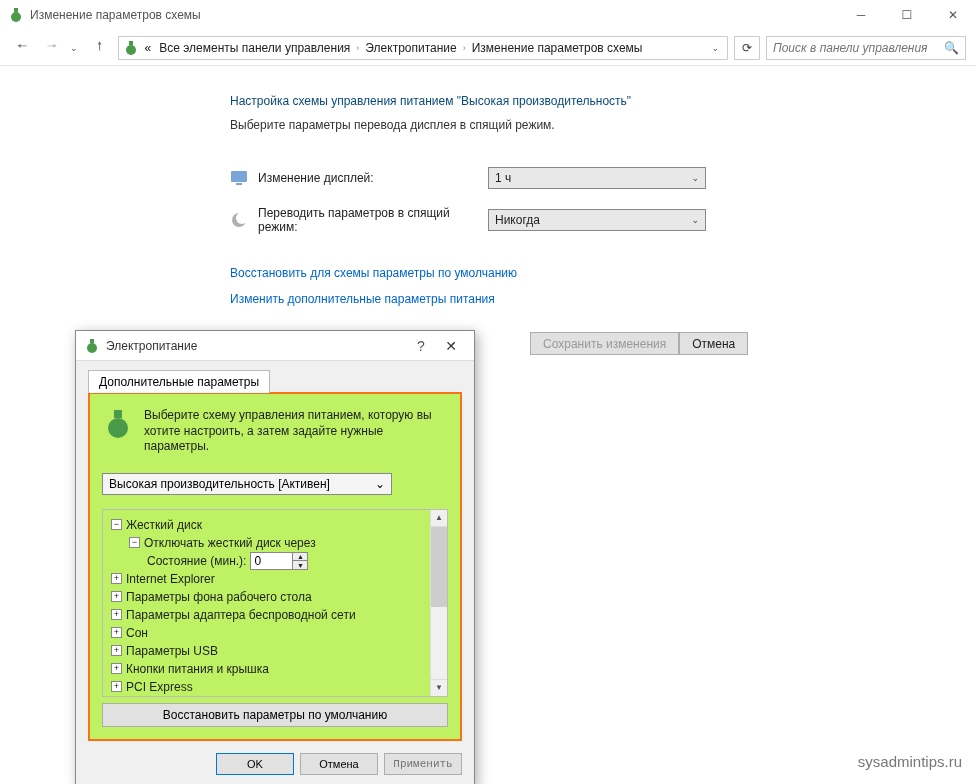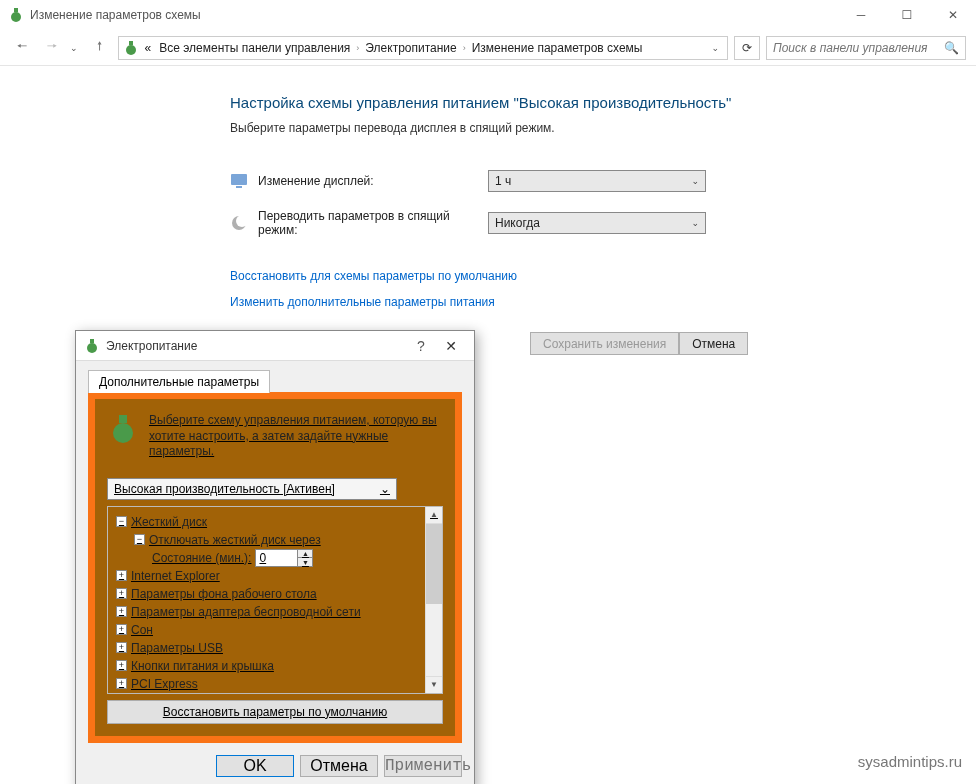--- a/index.html
+++ b/index.html
@@ -22,21 +22,21 @@
 .crumb { color: #222; padding: 0 2px; white-space: nowrap; }
 .crumb-sep { color: #888; font-size: 9px; }
 .addr-dd { margin-left: auto; color: #555; font-size: 9px; padding: 0 4px; }
 .refresh-btn { width: 26px; height: 24px; border: 1px solid #ccc; display: flex; align-items: center; justify-content: center; color: #444; }
 .search-box { width: 200px; height: 24px; border: 1px solid #ccc; display: flex; align-items: center; padding: 0 6px; }
 .search-box input { border: none; outline: none; flex: 1; color: #888; font-style: italic; font-size: 12px; }
 .search-box .sicon { color: #555; }
 
 
 .content { padding: 28px 40px 0 230px; }
-.page-title { color: #0a4a7a; font-size: 15px; font-weight: normal; margin-bottom: 10px; }
+.page-title { color: #0a4a7a; font-size: 12px; font-weight: normal; margin-bottom: 10px; }
 .page-sub { color: #333; margin-bottom: 28px; }
 .setting-row { display: flex; align-items: center; height: 36px; margin-bottom: 6px; }
 .setting-icon { width: 18px; height: 18px; margin-right: 10px; }
 .setting-label { width: 230px; color: #222; }
 .combo { width: 218px; height: 22px; border: 1px solid #888; background: #e8e8e8; display: flex; align-items: center; padding: 0 6px; justify-content: space-between; color: #222; }
 .combo .cdd { font-size: 9px; color: #444; }
 .links { margin-top: 28px; }
 .links a { display: block; color: #0066cc; text-decoration: none; margin-bottom: 12px; cursor: pointer; }
 .footer-btns { display: flex; position: absolute; left: 530px; top: 332px; }
 .wbtn { height: 23px; padding: 0 12px; border: 1px solid #adadad; background: #e1e1e1; color: #222; cursor: pointer; }
@@ -45,44 +45,44 @@
 
 .dialog { position: absolute; left: 75px; top: 330px; width: 400px; background: #f0f0f0; border: 1px solid #888; box-shadow: 3px 3px 12px rgba(0,0,0,0.3); }
 .dlg-title { height: 30px; display: flex; align-items: center; padding: 0 8px; background: #fff; border-bottom: 1px solid #ddd; }
 .dlg-title-icon { width: 16px; height: 16px; margin-right: 6px; }
 .dlg-title-text { flex: 1; color: #333; }
 .dlg-help { width: 30px; text-align: center; color: #555; font-size: 14px; }
 .dlg-close { width: 30px; text-align: center; color: #333; font-size: 14px; }
 .dlg-body { padding: 0 12px 12px 12px; }
 .tab-strip { margin-top: 8px; }
 .tab { display: inline-block; background: #fff; border: 1px solid #bbb; border-bottom: none; padding: 4px 10px; position: relative; top: 1px; }
-.tab-panel { background: #a16207; border: 7px solid #f97316; padding: 14px 12px 12px 12px; text-decoration: underline; }
+.tab-panel { background: #bef264; border: 2px solid #f97316; padding: 14px 12px 12px 12px; }
 .info-row { display: flex; gap: 10px; margin-bottom: 18px; }
 .info-icon { width: 32px; height: 32px; flex: none; }
 .info-text { color: #222; line-height: 1.3; }
-.scheme-combo { width: 290px; height: 22px; border: 1px solid #888; background: #f5f5f5; display: flex; align-items: center; padding: 0 6px; justify-content: space-between; margin-bottom: 6px; }
+.scheme-combo { width: 290px; height: 22px; border: 1px solid #888; background: #f5f5f5; display: flex; align-items: center; padding: 0 6px; justify-content: space-between; margin-bottom: 14px; }
 .tree-wrap { border: 1px solid #bbb; height: 188px; display: flex; }
 .tree { flex: 1; padding: 6px 4px; overflow: hidden; }
 .tree-row { display: flex; align-items: center; height: 18px; color: #222; white-space: nowrap; }
 .tree-row .pm { width: 11px; height: 11px; border: 1px solid #888; display: inline-flex; align-items: center; justify-content: center; font-size: 9px; line-height: 1; margin-right: 4px; background: #fff; flex: none; }
 .tree-row.l1 { padding-left: 4px; }
 .tree-row.l2 { padding-left: 22px; }
 .tree-row.l3 { padding-left: 40px; }
 .spin { display: inline-flex; border: 1px solid #888; height: 18px; margin-left: 4px; }
 .spin input { width: 42px; border: none; border-right: 1px solid #888; outline: none; padding: 0 3px; font-size: 12px; }
 .spin-btns { display: flex; flex-direction: column; width: 14px; }
 .spin-btns div { flex: 1; border-bottom: 1px solid #888; font-size: 7px; display: flex; align-items: center; justify-content: center; background: #eee; }
 .spin-btns div:last-child { border-bottom: none; }
 .vscroll { width: 17px; background: #f0f0f0; border-left: 1px solid #ddd; position: relative; }
 .vscroll .tbtn { height: 17px; background: #f0f0f0; border-bottom: 1px solid #ddd; display: flex; align-items: center; justify-content: center; font-size: 8px; color: #555; }
 .vscroll .bbtn { height: 17px; background: #f0f0f0; border-top: 1px solid #ddd; position: absolute; bottom: 0; width: 100%; display: flex; align-items: center; justify-content: center; font-size: 8px; color: #555; }
 .vscroll .thumb { position: absolute; top: 17px; width: 100%; height: 80px; background: #cdcdcd; }
 .restore-btn { width: 100%; height: 24px; margin-top: 6px; border: 1px solid #adadad; background: #e1e1e1; text-align: center; line-height: 22px; }
 .dlg-footer { display: flex; justify-content: flex-end; gap: 6px; padding: 12px 0 0 0; }
-.dbtn { width: 78px; height: 22px; border: 1px solid #adadad; background: #e1e1e1; text-align: center; line-height: 20px; font-size: 16px; }
+.dbtn { width: 78px; height: 22px; border: 1px solid #adadad; background: #e1e1e1; text-align: center; line-height: 20px; font-size: 11px; }
 .dbtn.primary { border: 1px solid #0078d7; }
 .dbtn.disabled { color: #737373; font-family: Liberation Mono, monospace; }
 
 .watermark { position: absolute; right: 14px; bottom: 14px; color: #777; font-size: 15px; }
 
 
 .power-svg { fill: #3a8a3a; }
 .monitor-svg { fill: #6a8ac8; }
 .moon-svg { fill: #888; }
 </style>

